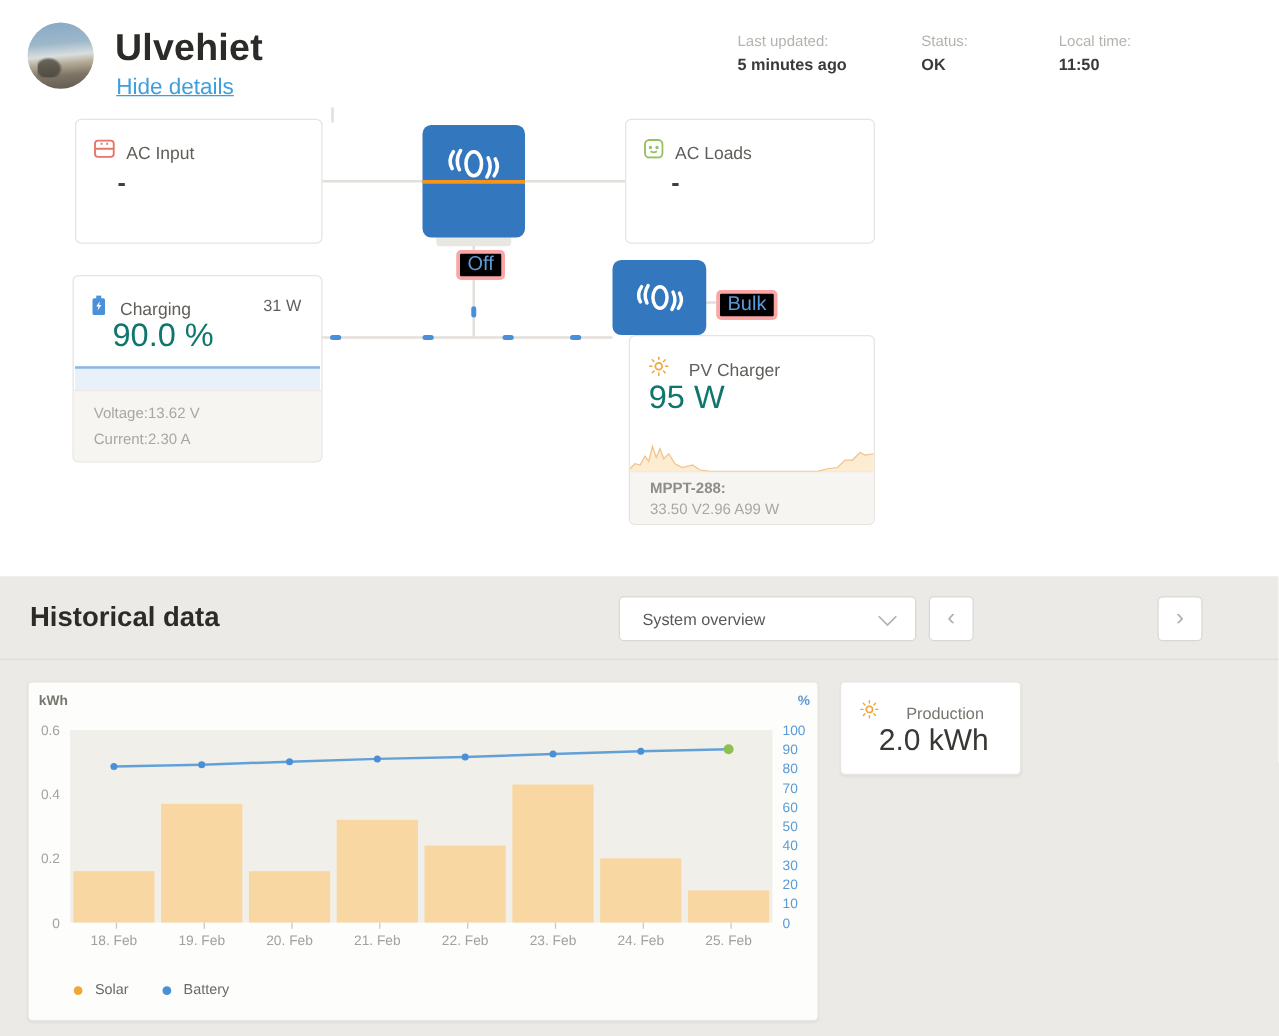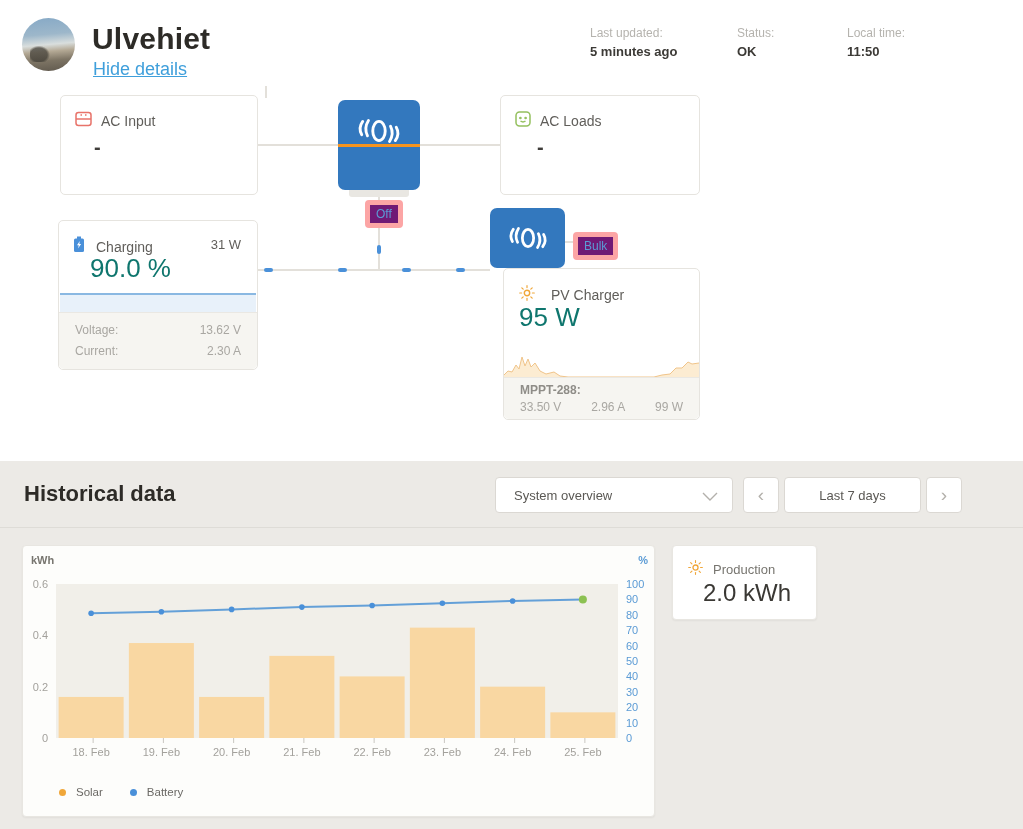--- a/index.html
+++ b/index.html
@@ -21,26 +21,26 @@
 
   
   .card { position:absolute; background:#fff; border:1px solid #e6e4df; border-radius:5px; }
   .card .c-head { position:absolute; left:14px; top:15px; display:flex; align-items:center; gap:9px; }
   .c-label { font-size:14px; color:#605e5a; }
   .c-dash { position:absolute; left:36px; top:40px; font-size:20px; font-weight:bold; color:#3f3d3a; }
   .c-power { position:absolute; right:16px; top:16px; font-size:13px; color:#605e5a; }
   .c-big { position:absolute; left:31px; top:32px; font-size:26px; color:#0f766e; }
   .sub-footer { position:absolute; left:0; right:0; bottom:0; background:#f6f5f1; border-top:1px solid #eae8e3;
                 border-radius:0 0 5px 5px; font-size:12px; color:#a9a7a2; }
-  .frow { display:flex; justify-content:space-between; padding:4px 16px 3px 16px; }
+  .frow { display:flex; justify-content:flex-start; padding:4px 16px 3px 16px; }
   .vbox { position:absolute; background:#3378be; border-radius:7px; display:flex; align-items:center; justify-content:center; }
   .vbox .accent { position:absolute; left:0; right:0; height:3px; background:#f7941e; }
   .inv-shadow { position:absolute; left:349px; top:186px; width:60px; height:11px; background:#e9e7e2; border-radius:3px; }
-  .badge { position:absolute; background:#701a75; border:5px solid #fca5a5; border-radius:4px; color:#5b9bd5;
-           font-size:12px; padding:2px 6px; line-height:14px; }
+  .badge { position:absolute; background:#000000; border:3px solid #fca5a5; border-radius:4px; color:#5b9bd5;
+           font-size:16px; padding:2px 6px; line-height:14px; }
   .wire { position:absolute; background:#e3e0da; }
   .flow-dash { position:absolute; background:#4a90d9; border-radius:2px; }
   .spark-batt { position:absolute; left:1px; top:72px; right:1px; height:21px; background:#e8f1fa; border-top:2px solid #8ab8e2; }
 
   
   .hist-bg { position:absolute; left:0; top:461px; width:1023px; height:368px; background:#eceae6; }
   .hist-divider { position:absolute; left:0; top:527px; width:1023px; height:1px; background:#dedcd7; }
   .hist-title { position:absolute; left:24px; top:481px; font-size:22px; font-weight:bold; color:#2d2b27; }
   .ctl { position:absolute; top:477px; height:36px; background:#fff; border:1px solid #dbd8d3; border-radius:4px;
          display:flex; align-items:center; font-size:13px; color:#5a5854; cursor:pointer; }
@@ -52,21 +52,21 @@
   .chev { font-size:19px; color:#b3b0ab; font-weight:normal; line-height:1; padding-bottom:2px; }
 
   .chart-card { position:absolute; left:22px; top:545px; width:633px; height:272px; background:#fdfdfb;
                 border:1px solid #e8e6e1; border-radius:4px; box-shadow:0 1px 2px rgba(0,0,0,.05); }
   .legend { position:absolute; left:36px; top:240px; display:flex; gap:27px; align-items:center; }
   .legend-item { display:flex; align-items:center; gap:10px; font-size:11.5px; color:#6b6965; }
   .legend-dot { width:7px; height:7px; border-radius:50%; }
 
   .prod-card { position:absolute; left:672px; top:545px; width:145px; height:75px; background:#fff;
                border:1px solid #e8e6e1; border-radius:4px; box-shadow:0 1px 2px rgba(0,0,0,.05); }
-  .prod-head { position:absolute; left:15px; top:14px; display:flex; align-items:center; gap:10px; }
+  .prod-head { position:absolute; left:15px; top:14px; display:flex; align-items:center; gap:22px; }
   .prod-label { font-size:13px; color:#77756f; }
   .prod-value { position:absolute; left:30px; top:33px; font-size:24px; color:#3a3834; }
 </style>
 </head>
 <body>
 
 <div class="page">
 
   <div class="avatar"></div>
   <div class="site-title">Ulvehiet</div>
@@ -224,23 +224,20 @@
   <div class="hist-title">Historical data</div>
 
   <div class="ctl ctl-select">
     <span>System overview</span>
     <svg width="16" height="9" viewBox="0 0 16 9">
       <polyline points="1,1 8,8 15,1" fill="none" stroke="#b3b0ab" stroke-width="1.4"></polyline>
     </svg>
   </div>
   <div class="ctl ctl-prev">
     <span class="chev">‹</span>
-  </div>
-  <div class="ctl ctl-range">
-    <span>Last 7 days</span>
   </div>
   <div class="ctl ctl-next">
     <span class="chev">›</span>
   </div>
 
   <div class="chart-card">
     <svg id="chart-svg" width="633" height="272" viewBox="0 0 633 272">
         <rect x="33" y="38" width="562" height="154" fill="#f1efe9"></rect>
         <text x="8" y="18" fill="#77756f" text-anchor="start" font-size="11" font-family="Liberation Sans, sans-serif" font-weight="bold">kWh</text>
         <text x="625" y="18" fill="#5b9bd5" text-anchor="end" font-size="11" font-family="Liberation Sans, sans-serif" font-weight="bold">%</text>

